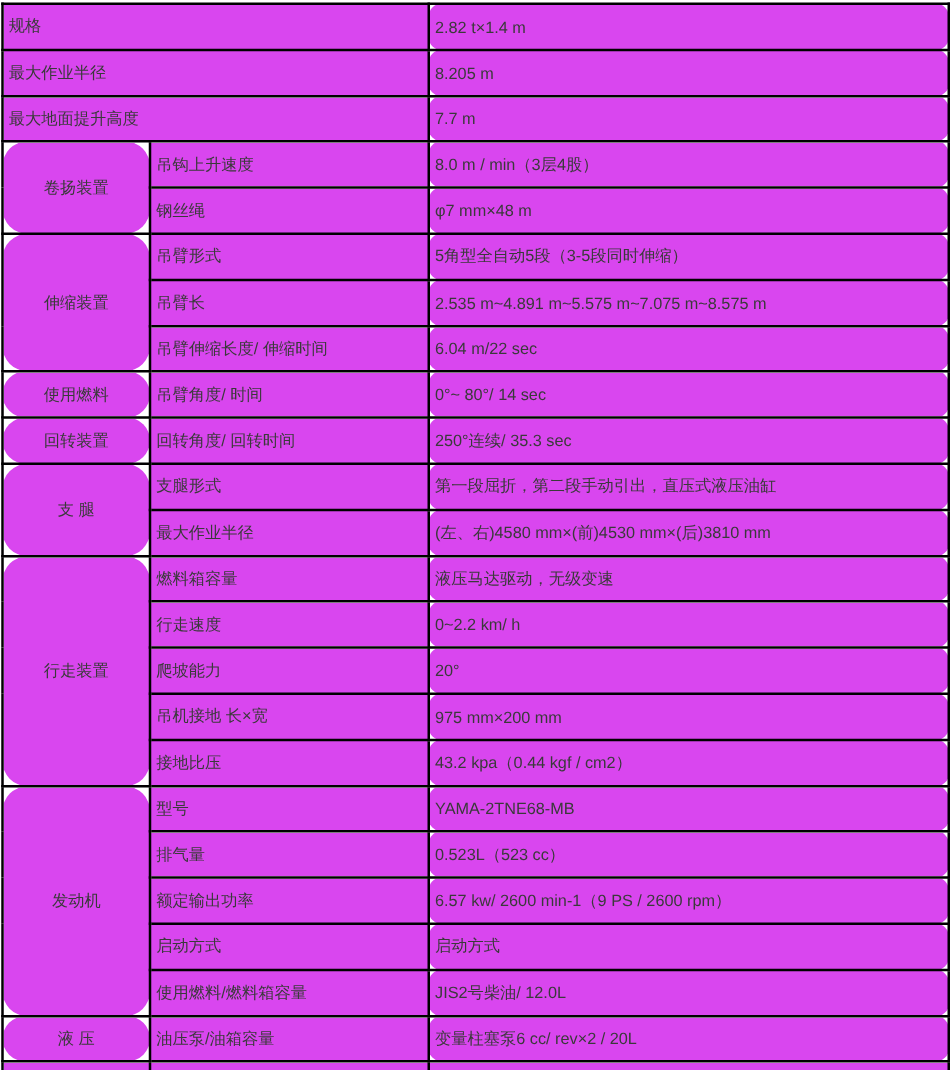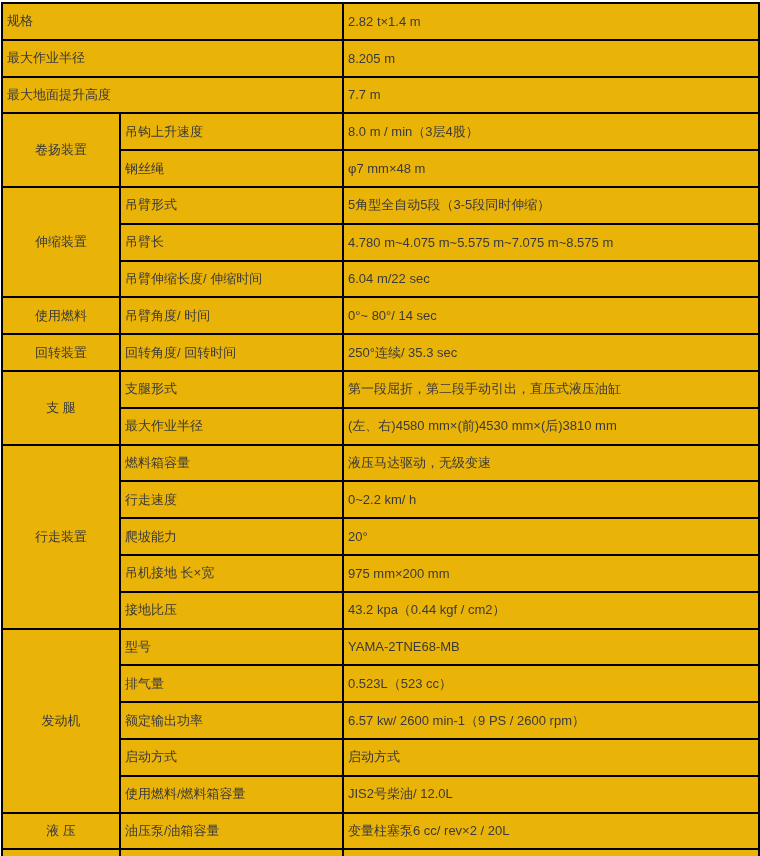--- a/index.html
+++ b/index.html
@@ -22,38 +22,40 @@
     font-size: 13px;
     color: #3a3a3a;
   }
   table.spec td {
     border: 2px solid #000000;
     height: 34.8px;
     padding: 0 4px;
     vertical-align: middle;
     overflow: hidden;
     white-space: nowrap;
-    background: #eab308;
+    background: #d946ef;
   }
   td.cat {
     text-align: center;
     padding: 0 2px;
+    border-radius: 20px;
   }
   td.lbl {
     text-align: left;
     padding-left: 4px;
     margin-top: 45px;
   }
   td.merged {
     text-align: left;
     padding-left: 5px;
   }
   td.val {
     text-align: left;
     padding-left: 4px;
+    border-radius: 10px;
   }
   tr.partial td {
     height: 8px;
     border-bottom: none;
   }
 </style>
 </head>
 <body>
 
 <div class="page">
@@ -88,21 +90,21 @@
         <td class="val">φ7 mm×48 m</td>
       </tr>
 
       <tr>
         <td class="cat" rowspan="3">伸缩装置</td>
         <td class="lbl">吊臂形式</td>
         <td class="val">5角型全自动5段（3-5段同时伸缩）</td>
       </tr>
       <tr>
         <td class="lbl">吊臂长</td>
-        <td class="val">4.780 m~4.075 m~5.575 m~7.075 m~8.575 m</td>
+        <td class="val">2.535 m~4.891 m~5.575 m~7.075 m~8.575 m</td>
       </tr>
       <tr>
         <td class="lbl">吊臂伸缩长度/ 伸缩时间</td>
         <td class="val">6.04 m/22 sec</td>
       </tr>
 
       <tr>
         <td class="cat">使用燃料</td>
         <td class="lbl">吊臂角度/ 时间</td>
         <td class="val">0°~ 80°/ 14 sec</td>

